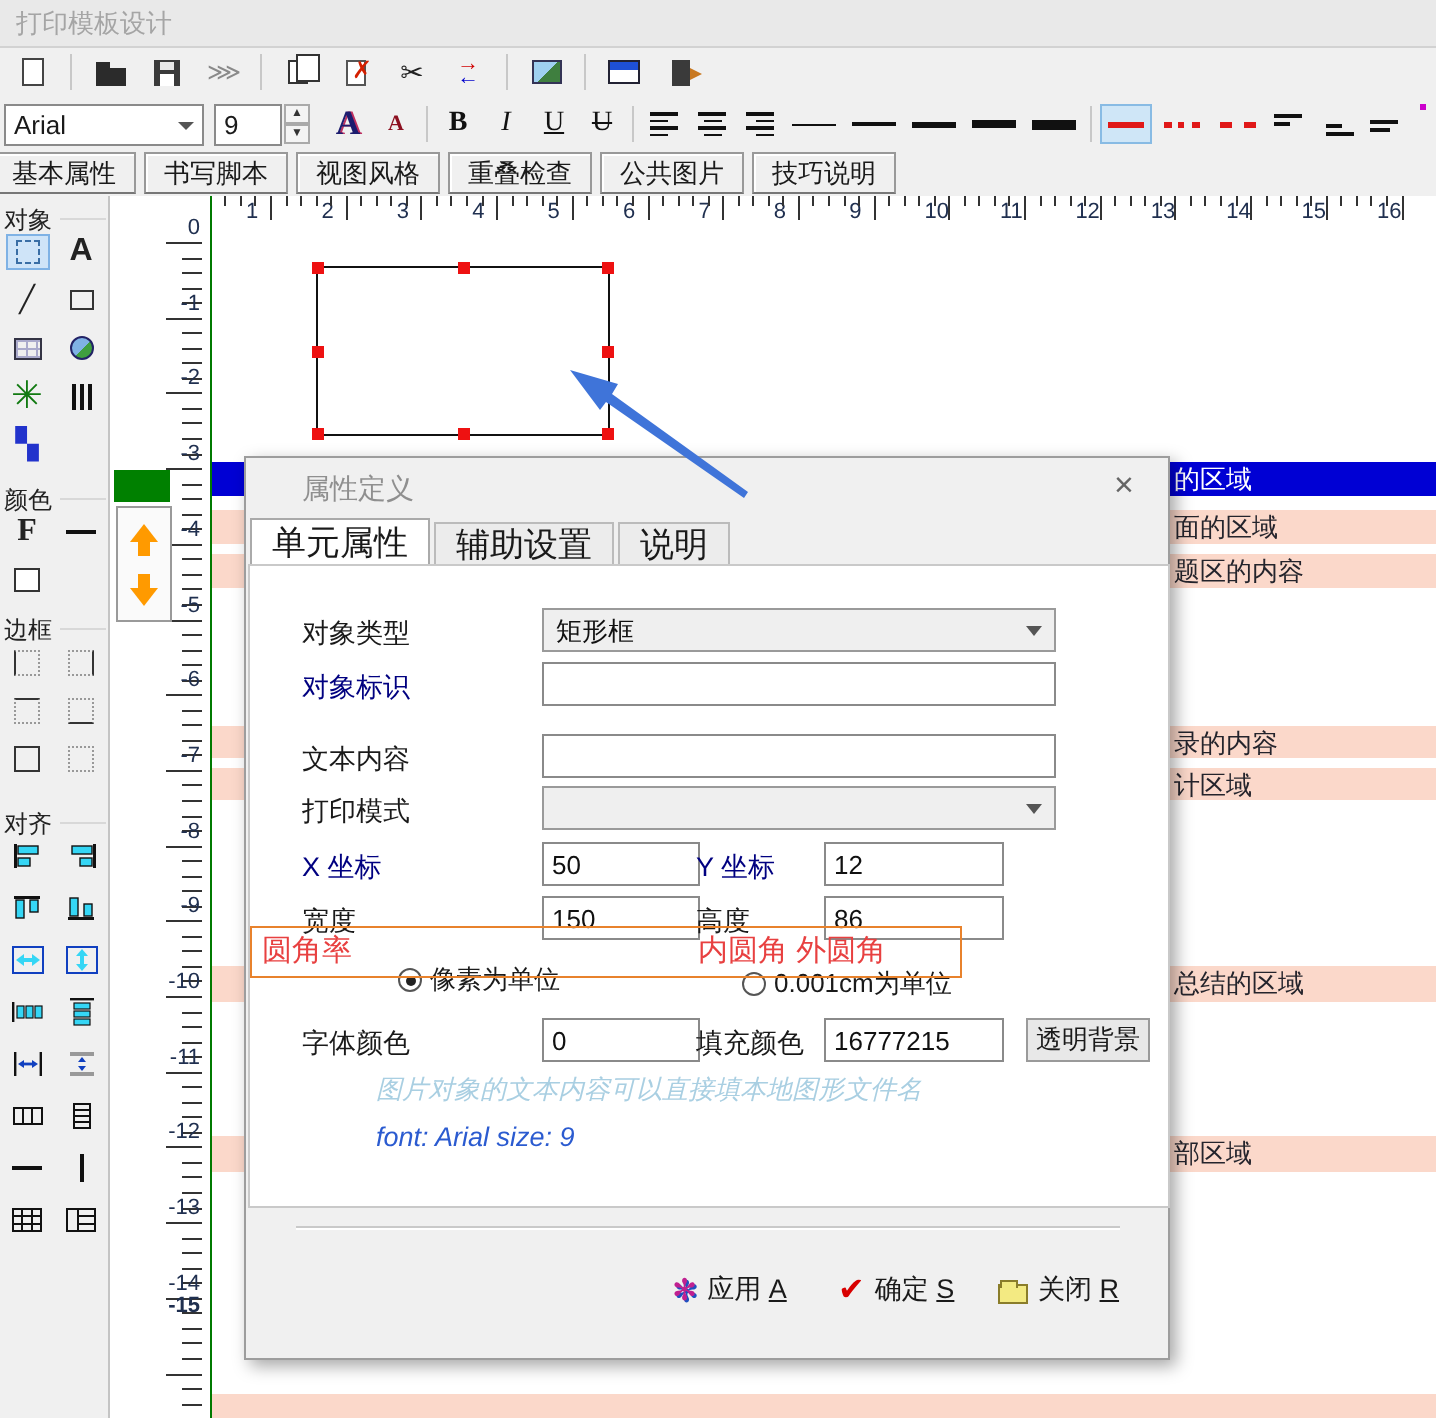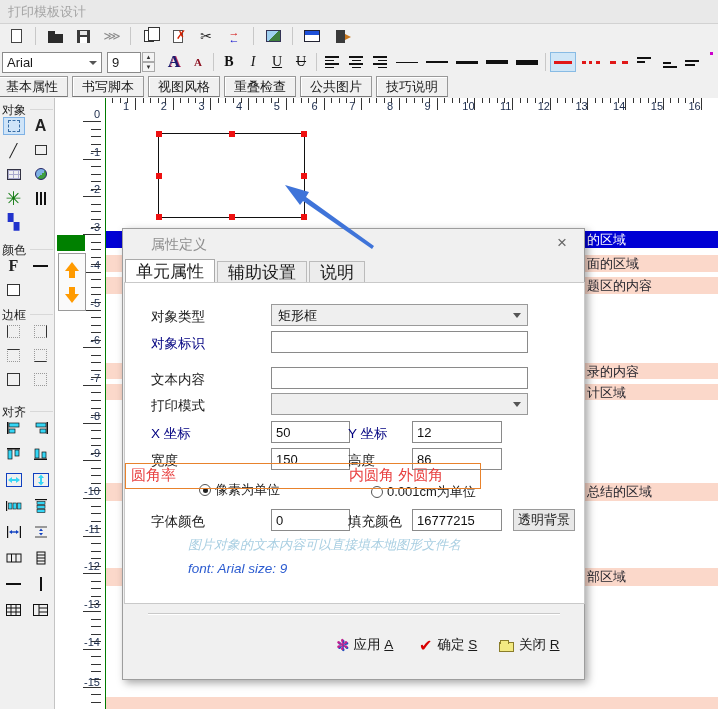--- a/index.html
+++ b/index.html
@@ -678,21 +678,21 @@
         <span class="dash" style="top: 520.64px; right: 4px; width: 10px;"></span>
         <span class="dash" style="top: 528.18px; right: 4px; width: 10px;"></span>
         <span class="dash" style="top: 535.72px; right: 4px; width: 10px;"></span>
         <span class="dash" style="top: 543.26px; right: 4px; width: 10px;"></span>
         <span class="num" style="top: 537.8px;">-14</span>
         <span class="dash" style="top: 550.8px; right: 4px; width: 18px;"></span>
         <span class="dash" style="top: 558.34px; right: 4px; width: 10px;"></span>
         <span class="dash" style="top: 565.88px; right: 4px; width: 10px;"></span>
         <span class="dash" style="top: 573.42px; right: 4px; width: 10px;"></span>
         <span class="dash" style="top: 580.96px; right: 4px; width: 10px;"></span>
-        <span class="num" style="top: 578px;">-15</span>
+        <span class="num" style="top: 549px; font-weight: bold;">-15</span>
         <span class="dash" style="top: 588.5px; right: 4px; width: 18px;"></span>
         <span class="dash" style="top: 596.04px; right: 4px; width: 10px;"></span>
         <span class="dash" style="top: 603.58px; right: 4px; width: 10px;"></span>
       </div>
     <div class="greenline"></div>
     <div id="rows">
         <div class="crow blue" style="top: 133px; height: 17px;">
           <span>的区域</span>
         </div>
         <div class="crow pink" style="top: 157px; height: 17px;">

